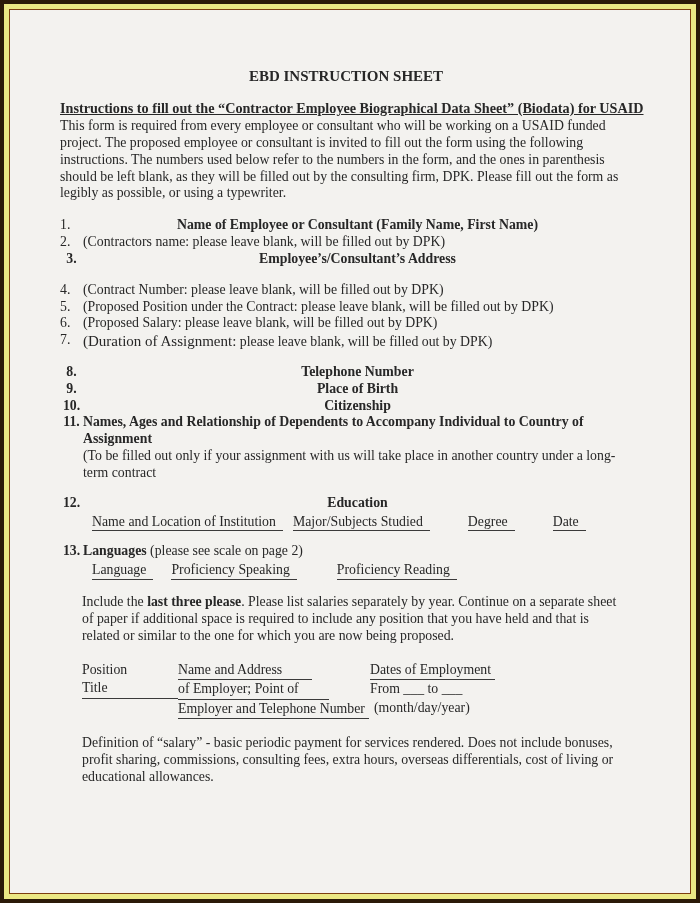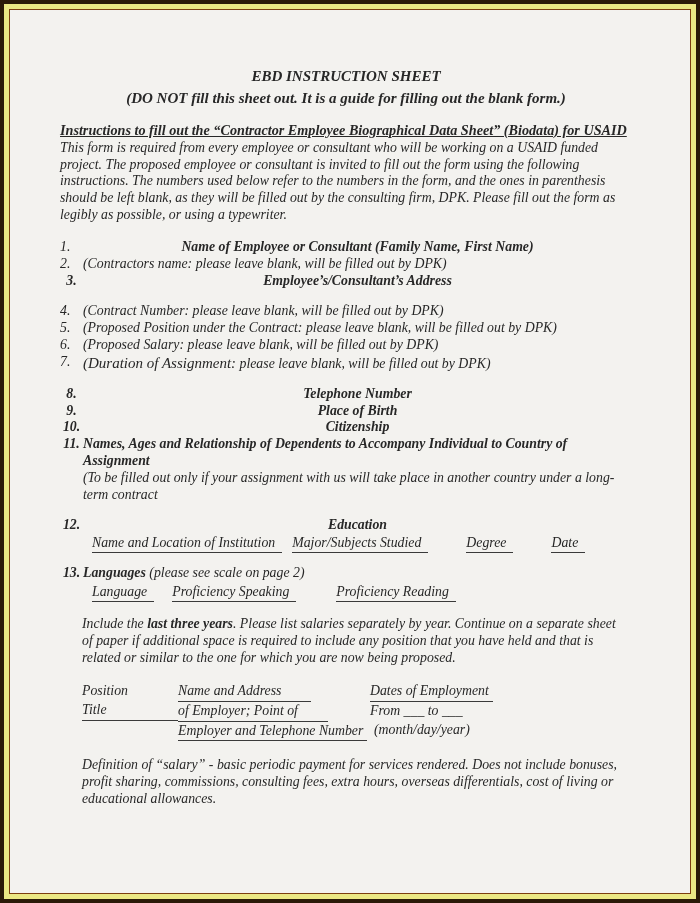--- a/index.html
+++ b/index.html
@@ -1,19 +1,19 @@
 <!DOCTYPE html>
 <html><head>
 <meta charset="utf-8">
 <style>
   * { margin: 0; padding: 0; box-sizing: border-box; }
   html, body { width: 700px; }
   body { font-family: "Liberation Serif", serif; color: #272727; background: #ffffff; }
 
-  .frame-outer { width: 700px; height: 903px; background: #2b1a08; padding: 4px; font-style: italic; }
+  .frame-outer { width: 700px; height: 903px; background: #2b1a08; padding: 4px; }
   .frame-gold  { width: 100%; height: 100%; background: #ebe884; padding: 5px; }
   .frame-inner { width: 100%; height: 100%; border: 1px solid #7c3e10; background: #f3f2ef; overflow: hidden; }
 
   .content { padding: 56px 58px 0 50px; font-size: 13.8px; line-height: 1.22; }
 
   .title-block { text-align: center; font-weight: bold; font-size: 15px; line-height: 1.45; margin-bottom: 12px; }
 
   .section-heading {
     font-weight: bold; font-size: 14.2px; text-decoration: underline;
     white-space: nowrap; margin-bottom: 1px;
@@ -56,21 +56,20 @@
 </head>
 <body>
 
 <div class="frame-outer">
   <div class="frame-gold">
     <div class="frame-inner">
       <div class="content">
 
         <div class="title-block">
           <div>EBD INSTRUCTION SHEET</div>
-          <div>(DO NOT fill this sheet out.  It is a guide for filling out the blank form.)</div>
         </div>
 
         <div class="section-heading">Instructions to fill out the “Contractor Employee Biographical Data Sheet” (Biodata) for USAID</div>
 
         <p class="intro">This form is required from every employee or consultant who will be working on a USAID funded project. The proposed employee or consultant is invited to fill out the form using the following instructions. The numbers used below refer to the numbers in the form, and the ones in parenthesis should be left blank, as they will be filled out by the consulting firm, DPK. Please fill out the form as legibly as possible, or using a typewriter.</p>
 
         <div class="li">
           <span class="num">1.</span>
           <span class="li-text b">Name of Employee or Consultant (Family Name, First Name)</span>
         </div>
@@ -135,21 +134,21 @@
           <span class="num b">13.</span>
           <span class="li-text"><span class="b">Languages</span><span> (please see scale on page 2)</span></span>
         </div>
         <div class="hdr-row">
           <span class="u mr18">Language</span>
           <span class="u mr40">Proficiency Speaking</span>
           <span class="u">Proficiency Reading</span>
         </div>
 
 
-        <p class="para-indent"><span>Include the </span><span class="b">last three years</span><span>. Please list salaries separately by year. Continue on a separate sheet of paper if additional space is required to include any position that you have held and that is related or similar to the one for which you are now being proposed.</span></p>
+        <p class="para-indent"><span>Include the </span><span class="b">last three please</span><span>. Please list salaries separately by year. Continue on a separate sheet of paper if additional space is required to include any position that you have held and that is related or similar to the one for which you are now being proposed.</span></p>
 
         <div class="emp-table">
           <div class="ec1">
             <span class="u pr28">Position Title</span>
           </div>
           <div class="ec2">
             <div><span class="u pr30">Name and Address</span></div>
             <div><span class="u pr30">of Employer; Point of</span></div>
             <div><span class="u pr4">Employer and Telephone Number</span></div>
           </div>

